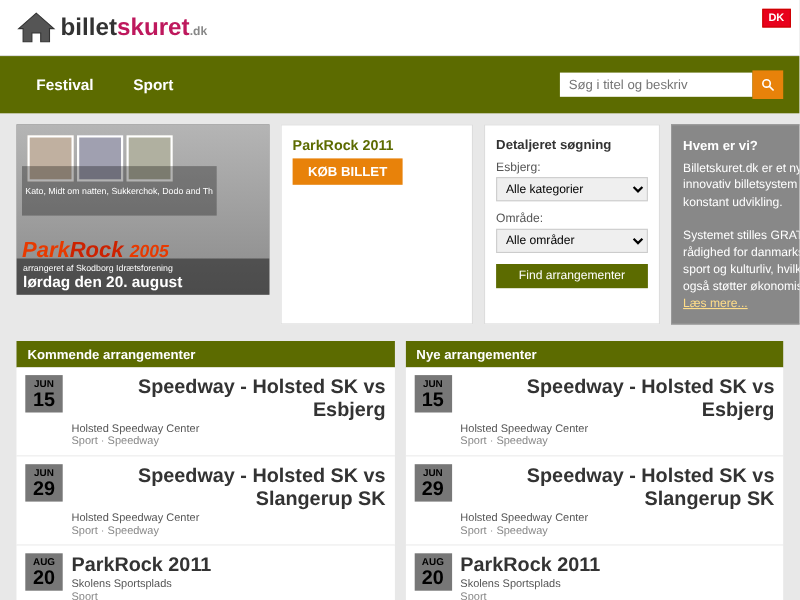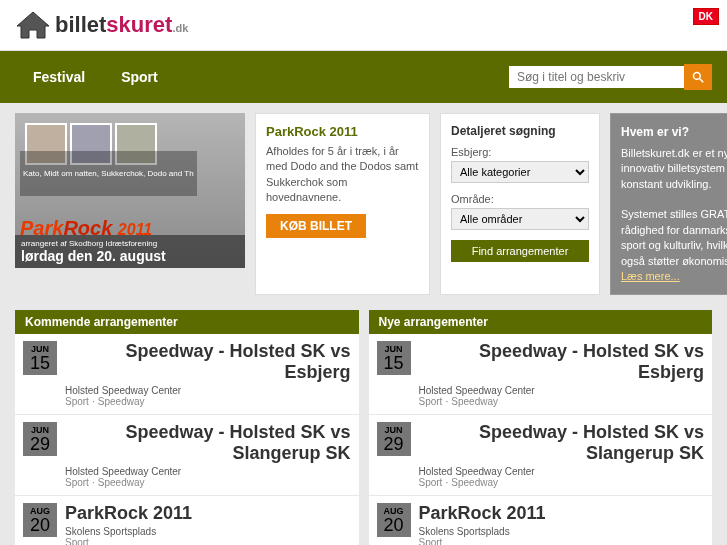--- a/index.html
+++ b/index.html
@@ -52,21 +52,21 @@
     #info-box h3 { font-size: 12px; font-weight: bold; margin-bottom: 5px; }
     #info-box a { color: #ffdd88; }
 
     
     #events-section { display: flex; gap: 10px; width: 100%; }
     .event-column { flex: 1; }
     .event-column-header { background: #5c6b00; color: #fff; font-size: 12px; font-weight: bold; padding: 5px 10px; margin-bottom: 0; }
     .event-item { display: flex; gap: 8px; background: #fff; padding: 7px 8px; border-bottom: 1px solid #e8e8e8; align-items: flex-start; }
     .event-date { background: #777; color: #000000; text-align: center; min-width: 34px; padding: 3px 4px; }
     .event-date .month { font-size: 9px; font-weight: bold; text-transform: uppercase; }
-    .event-date .day { font-size: 18px; font-weight: normal; line-height: 1; }
+    .event-date .day { font-size: 18px; font-weight: bold; line-height: 1; }
     .event-details h4 { font-size: 18px; font-weight: bold; color: #333; margin-bottom: 2px; text-align: right; }
     .event-details .venue { font-size: 10px; color: #555; }
     .event-details .category { font-size: 10px; color: #888; }
   </style>
 </head>
 <body>
 
 <div style="position:relative; background:#e8e8e8; min-height:545px; width:727px; overflow:hidden;">
 
   <div id="dk-badge">DK</div>
@@ -111,32 +111,31 @@
           <div class="mini-photo" style="background:#c0b0a0;"></div>
           <div class="mini-photo" style="background:#a0a0b0;"></div>
           <div class="mini-photo" style="background:#b0b0a0;"></div>
         </div>
 
         <div style="position:absolute;top:52px;left:5px;right:5px;">
           <span style="font-size:8px;color:#fff;background:rgba(0,0,0,0.3);padding:18px 3px;">Kato, Midt om natten, Sukkerchok, Dodo and Th</span>
         </div>
 
         <div style="position:absolute;bottom:28px;left:5px;">
-          <span style="font-size:20px;font-weight:bold;color:#e83a00;font-style:italic;">Park<span style="color:#cc2200;">Rock</span> <span style="font-size:16px;">2011</span></span>
+          <span style="font-size:20px;font-weight:bold;color:#e83a00;font-style:italic;">Park<span style="color:#cc2200;">Rock</span> <span style="font-size:16px;">2005</span></span>
         </div>
 
         <div class="banner-bottom">
           <div class="parkrock-sub">arrangeret af Skodborg Idrætsforening</div>
           <div class="parkrock-date">lørdag den 20. august</div>
         </div>
       </div>
 
       <div id="event-info">
         <h3>ParkRock 2011</h3>
-        <p>Afholdes for 5 år i træk, i år med Dodo and the Dodos samt Sukkerchok som hovednavnene.</p>
         <button class="buy-btn">KØB BILLET</button>
       </div>
 
       <div id="search-box">
         <h3>Detaljeret søgning</h3>
         <div class="field-label">Esbjerg:</div>
         <select class="field-select">
           <option>Alle kategorier</option>
         </select>
         <div class="field-label">Område:</div>

